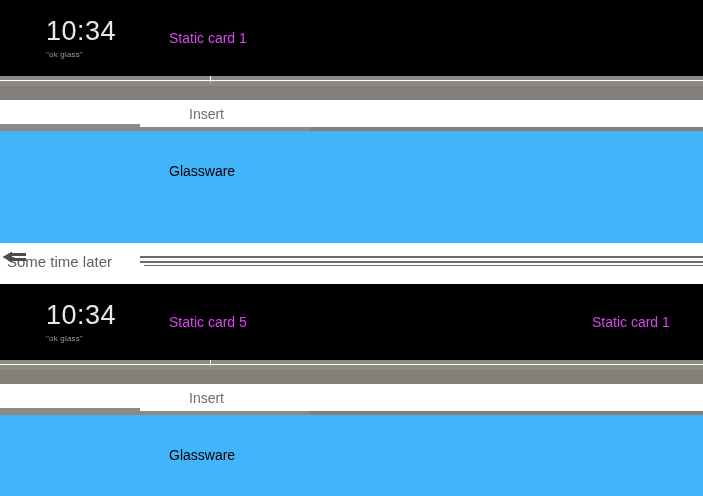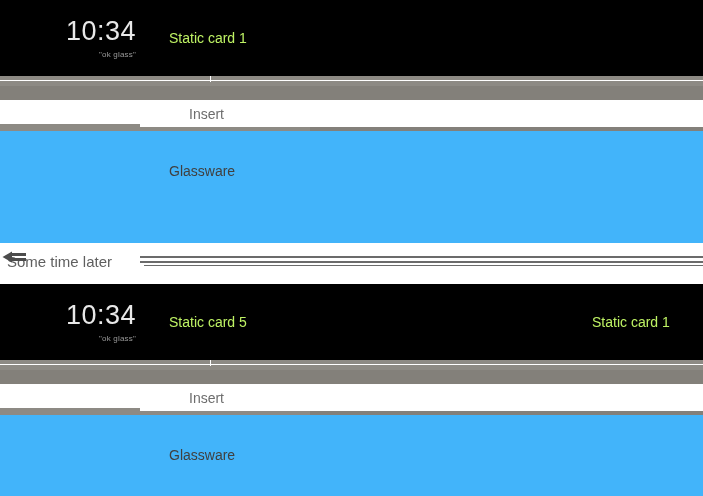--- a/index.html
+++ b/index.html
@@ -31,24 +31,24 @@
   }
 
   
   .card-strip {
     background: #000000;
     color: #ffffff;
     overflow: hidden;
   }
   .clock-block {
     position: absolute;
-    left: 40px;
-    top: 50%;
-    transform: translateY(-50%);
-    text-align: right;
+    left: 46px;
+    top: 50%;
+    transform: translateY(-50%);
+    text-align: left;
     width: 96px;
   }
   .clock-time {
     font-size: 27px;
     font-weight: 300;
     letter-spacing: 0.5px;
     color: #e8e8e8;
     line-height: 1.05;
     font-family: "Liberation Sans", sans-serif;
   }
@@ -56,21 +56,21 @@
     margin-top: 5px;
     font-size: 8px;
     color: #9a9a9a;
     letter-spacing: 0.2px;
   }
   .card-label {
     position: absolute;
     top: 50%;
     transform: translateY(-50%);
     font-size: 14px;
-    color: #bef264;
+    color: #d946ef;
     white-space: nowrap;
   }
   .card-label.slot-b { left: 169px; }
   .card-label.slot-c { left: 592px; }
 
   
   .greybar {
     position: absolute;
     background: #8d8a84;
   }
@@ -106,21 +106,21 @@
 
   
   .glassware {
     background: #42b4fa;
   }
   .glassware-label {
     position: absolute;
     left: 169px;
     top: 32px;
     font-size: 14px;
-    color: #404040;
+    color: #000000;
     white-space: nowrap;
   }
 
   
   .divider-band {
     background: #ffffff;
   }
   .divider-label {
     position: absolute;
     left: 7px;

